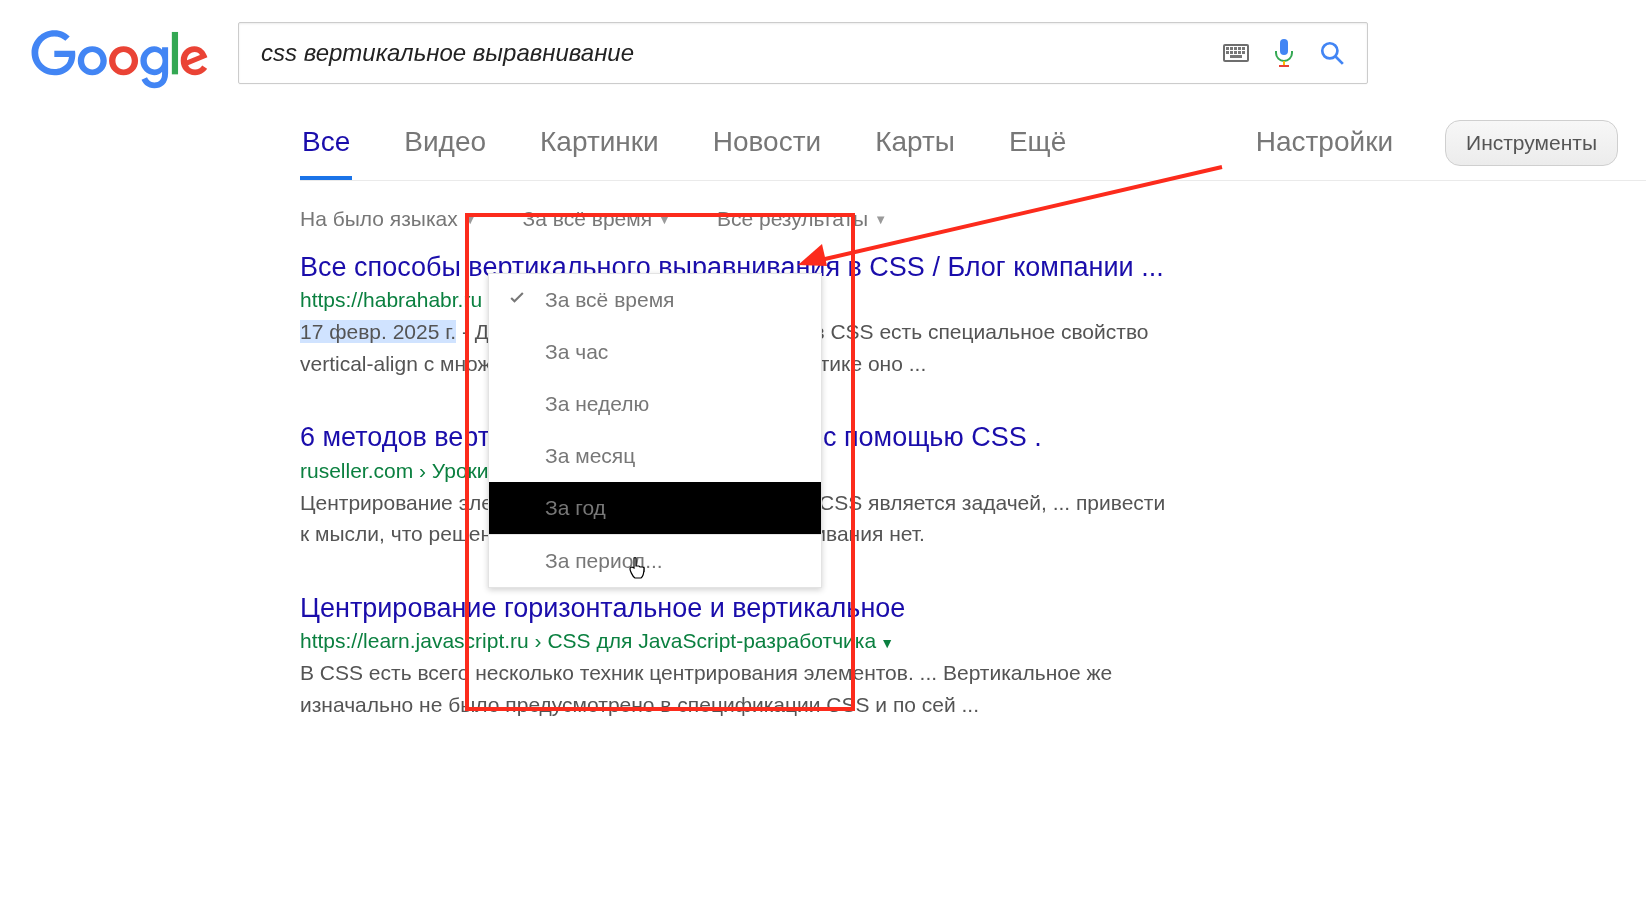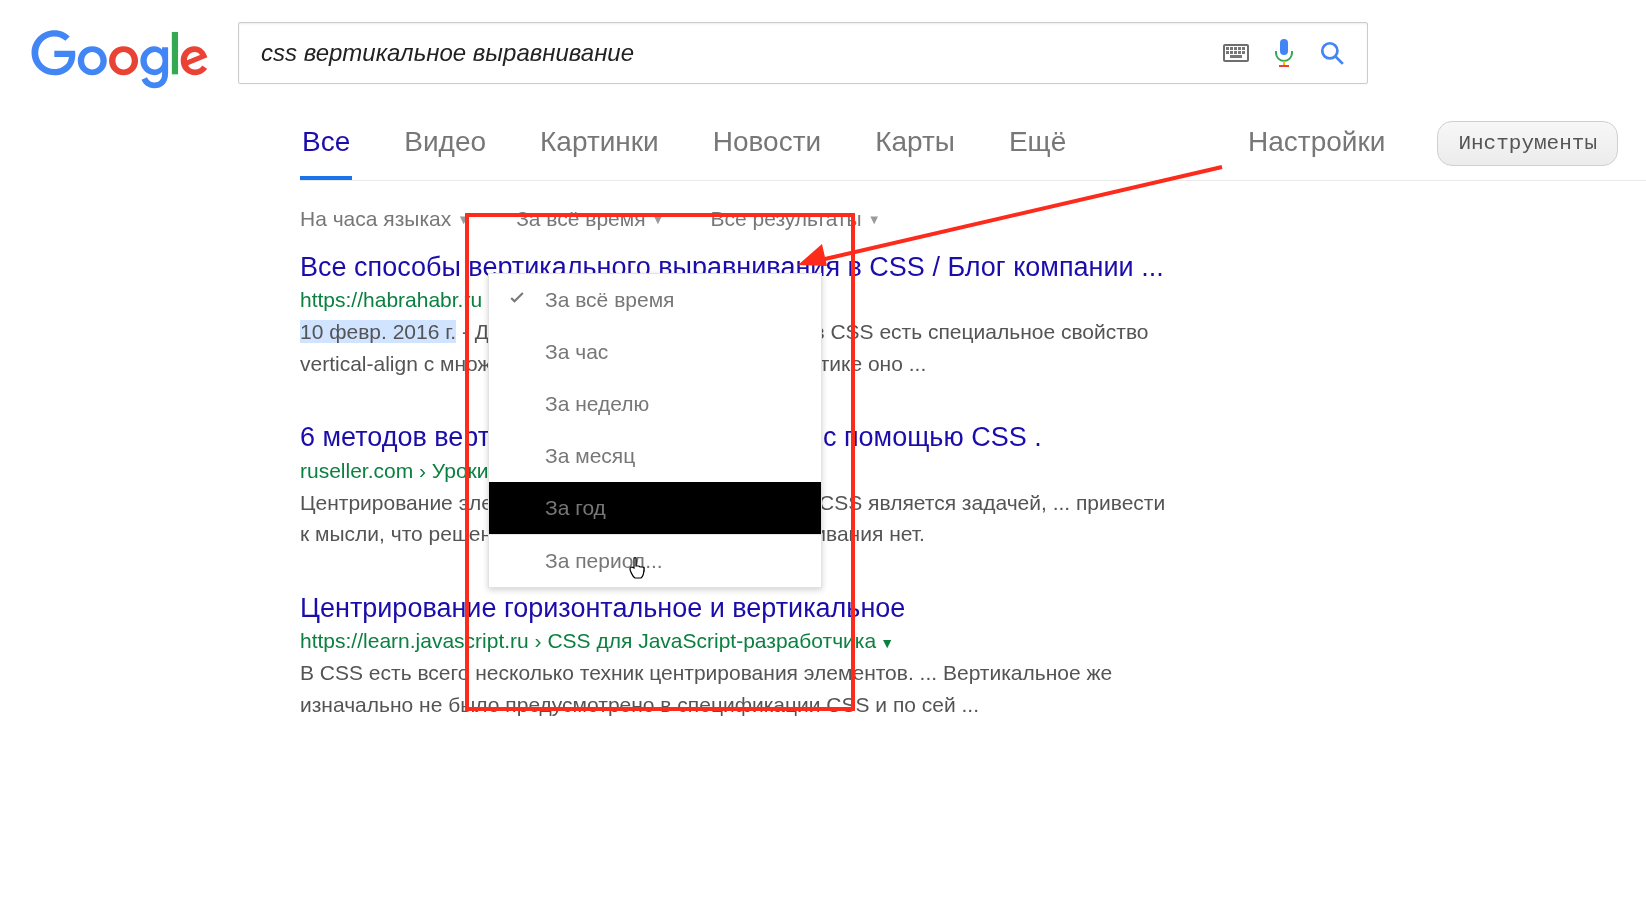--- a/index.html
+++ b/index.html
@@ -22,21 +22,21 @@
 .sbicon { display: inline-flex; align-items: center; justify-content: center; width: 42px; height: 42px; margin-left: 6px; }
 
 .tabs-row { display: flex; align-items: center; margin: 20px 0 0 300px; gap: 50px; border-bottom: 1px solid #eaeaea; padding-bottom: 0; }
 .tab { font-size: 28px; color: #777; padding: 12px 2px 18px 2px; cursor: pointer; border-bottom: 4px solid transparent; }
 .tab.active { color: #1a0dab; border-bottom-color: #1a73e8; }
 .tab.right-group { margin-left: auto; }
 .tab.tools-btn {
   background: linear-gradient(#f7f7f7,#ececec);
   border: 1px solid #cfcfcf; border-radius: 15px;
   padding: 10px 20px; color: #555;
-  font-size: 21px; margin-right: 28px; margin-bottom: 8px; font-family: Liberation Mono, monospace;
+  font-size: 21px; margin-right: 28px; margin-bottom: 8px;
 }
 
 .filters { display: flex; margin: 26px 0 0 300px; gap: 46px; font-size: 21px; color: #777; }
 .filter { display: inline-flex; align-items: center; cursor: pointer; }
 .caret { margin-left: 6px; font-size: 13px; color: #9a9a9a; }
 
 .results { margin: 18px 0 0 300px; max-width: 900px; }
 .result { margin-bottom: 40px; }
 .result-title { color: #1a0dab; font-size: 27px; font-weight: 400; text-decoration: none; display: inline; line-height: 1.35; }
 .result-url { color: #0b8040; font-size: 21px; margin-top: 3px; }
@@ -130,41 +130,41 @@
   <span class="tab">Картинки</span>
   <span class="tab">Новости</span>
   <span class="tab">Карты</span>
   <span class="tab">Ещё</span>
   <span class="tab right-group">Настройки</span>
   <span class="tab tools-btn">Инструменты</span>
 </div>
 
 <div class="filters">
   <span class="filter">
-    <span>На часа языках</span>
+    <span>На было языках</span>
       <span class="caret">▼</span>
   </span>
   <span class="filter">
     <span>За всё время</span>
       <span class="caret">▼</span>
   </span>
   <span class="filter">
     <span>Все результаты</span>
       <span class="caret">▼</span>
   </span>
 </div>
 
 <div class="results">
   <div class="result">
     <a class="result-title">Все способы вертикального выравнивания в CSS / Блог компании ...</a>
     <div class="result-url">
       <span>https://habrahabr.ru › Блог компании ... › 277433/</span><span class="caret2">▼</span>
     </div>
     <div class="result-snippet">
-      <span class="date-highlight">10 февр. 2016 г.</span><span> - Для вертикального выравнивания в CSS есть специальное свойство vertical-align с множеством значений. Однако на практике оно ...</span>
+      <span class="date-highlight">17 февр. 2025 г.</span><span> - Для вертикального выравнивания в CSS есть специальное свойство vertical-align с множеством значений. Однако на практике оно ...</span>
     </div>
   </div>
 
   <div class="result">
     <a class="result-title">6 методов вертикального центрирования с помощью CSS .</a>
     <div class="result-url">
       <span>ruseller.com › Уроки</span><span class="caret2">▼</span>
     </div>
     <div class="result-snippet">Центрирование элементов по вертикали с помощью CSS является задачей, ... привести к мысли, что решения задачи вертикального выравнивания нет.</div>
   </div>

